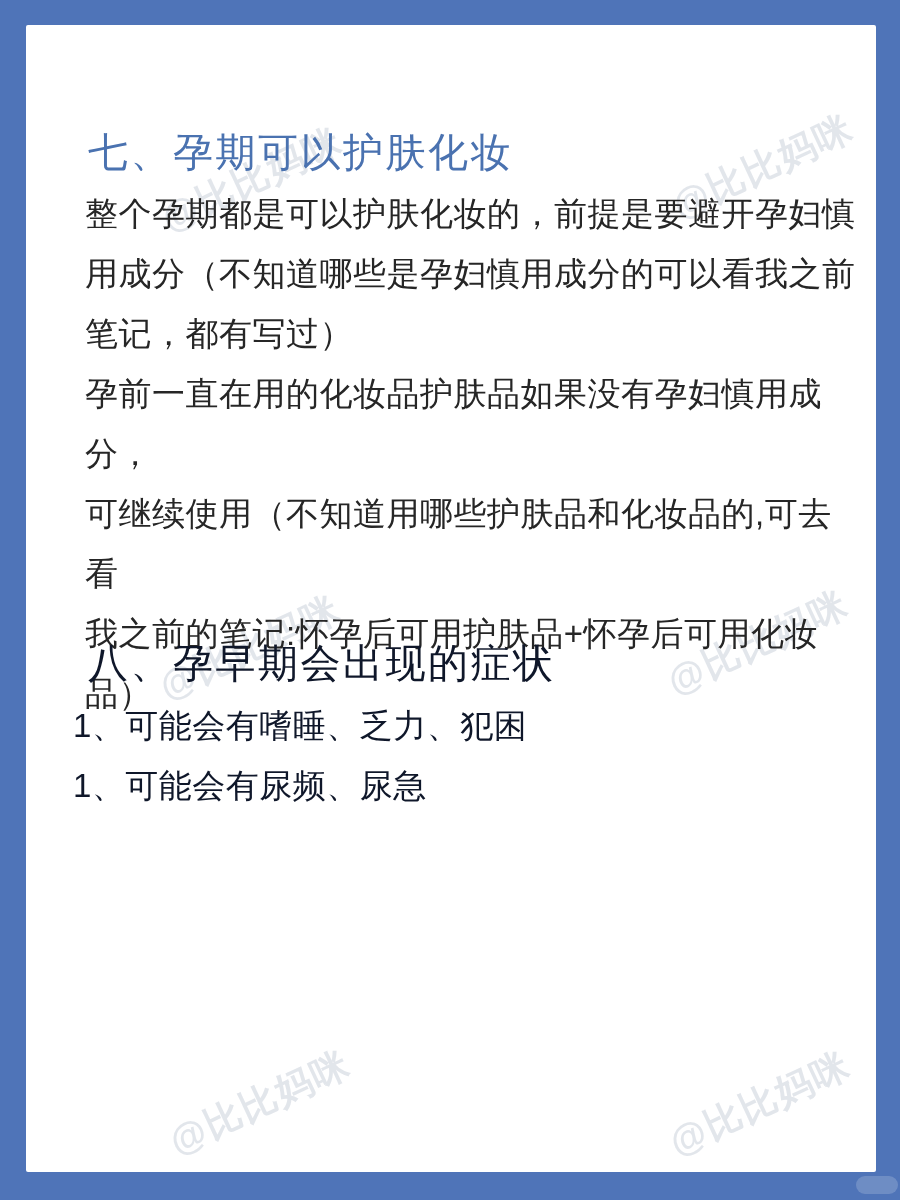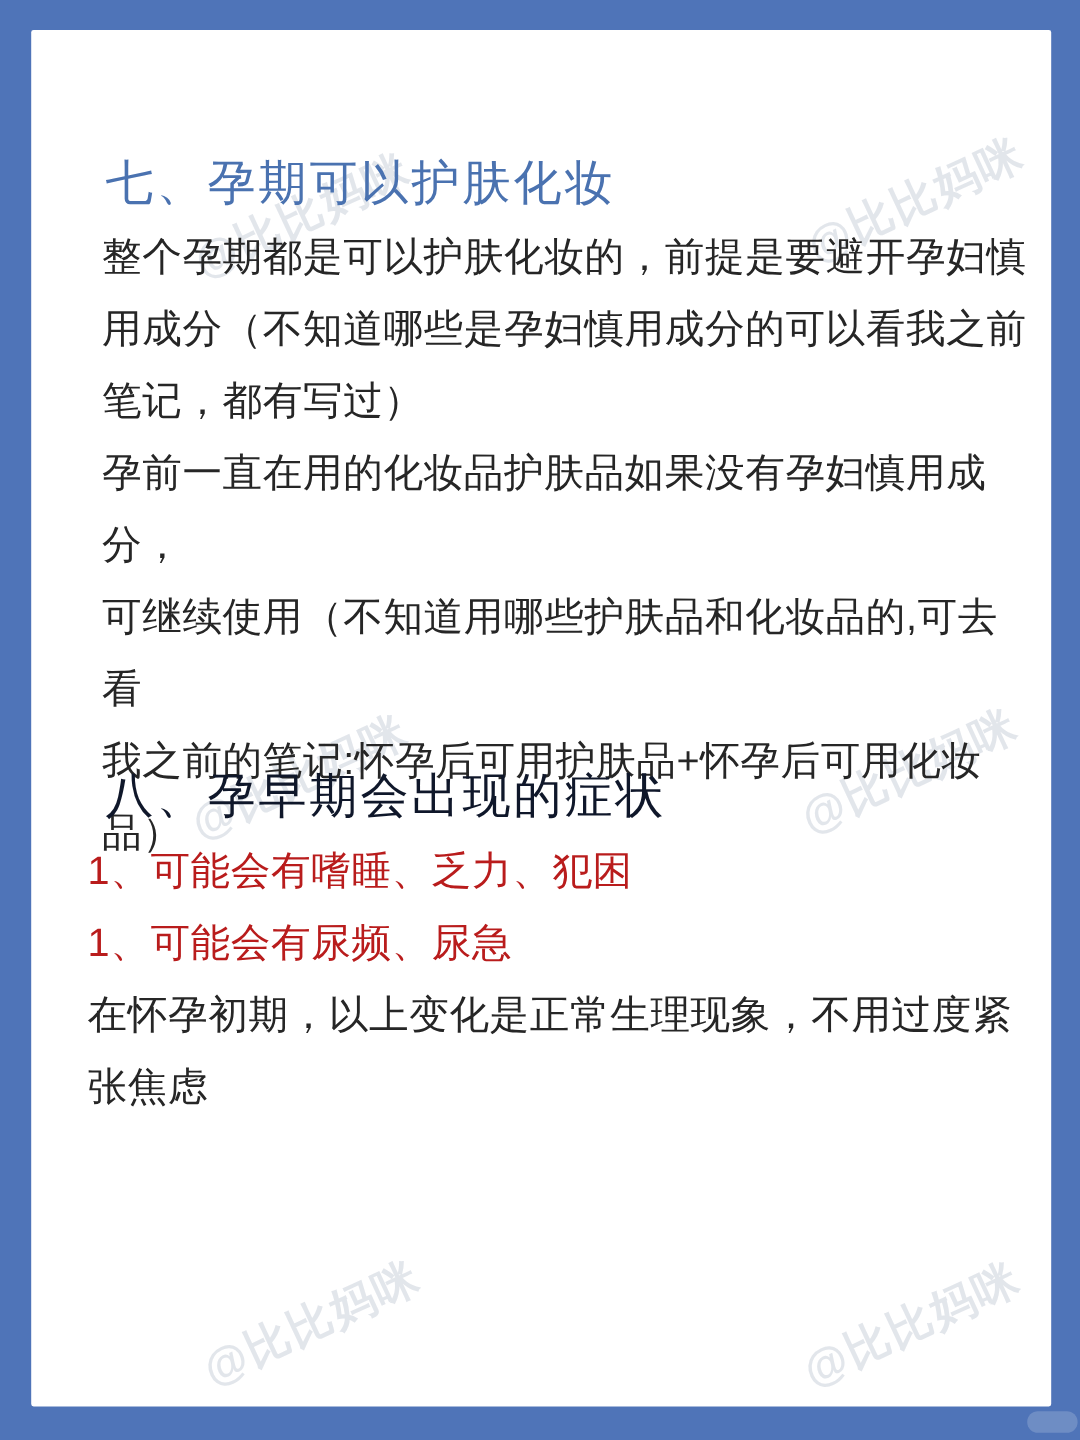--- a/index.html
+++ b/index.html
@@ -59,21 +59,21 @@
   }
   .symptoms{
     position:absolute;
     left:47px;top:671px;
     width:800px;
     z-index:2;
   }
   .symptoms .item{
     margin:0;
     font-size:33px;
-    color:#b91c1c;
+    color:#0f172a;
     line-height:60px;
     letter-spacing:0.5px;
     white-space:nowrap;
   }
   .symptoms .note{
     margin:0;
     font-size:33px;
     color:#262626;
     line-height:60px;
     letter-spacing:0.5px;
@@ -116,19 +116,17 @@
     <p>孕前一直在用的化妆品护肤品如果没有孕妇慎用成分，
 可继续使用（不知道用哪些护肤品和化妆品的,可去看
 我之前的笔记:怀孕后可用护肤品+怀孕后可用化妆品）</p>
   </div>
 
   <h1 class="heading h8" style="color: #0f172a; text-align: right;">八、孕早期会出现的症状</h1>
 
   <div class="symptoms">
     <p class="item">1、可能会有嗜睡、乏力、犯困</p>
     <p class="item">1、可能会有尿频、尿急</p>
-    <p class="note">在怀孕初期，以上变化是正常生理现象，不用过度紧
-张焦虑</p>
   </div>
 
 </div>
 
 <div class="corner-badge"></div>
 
 </body></html>

